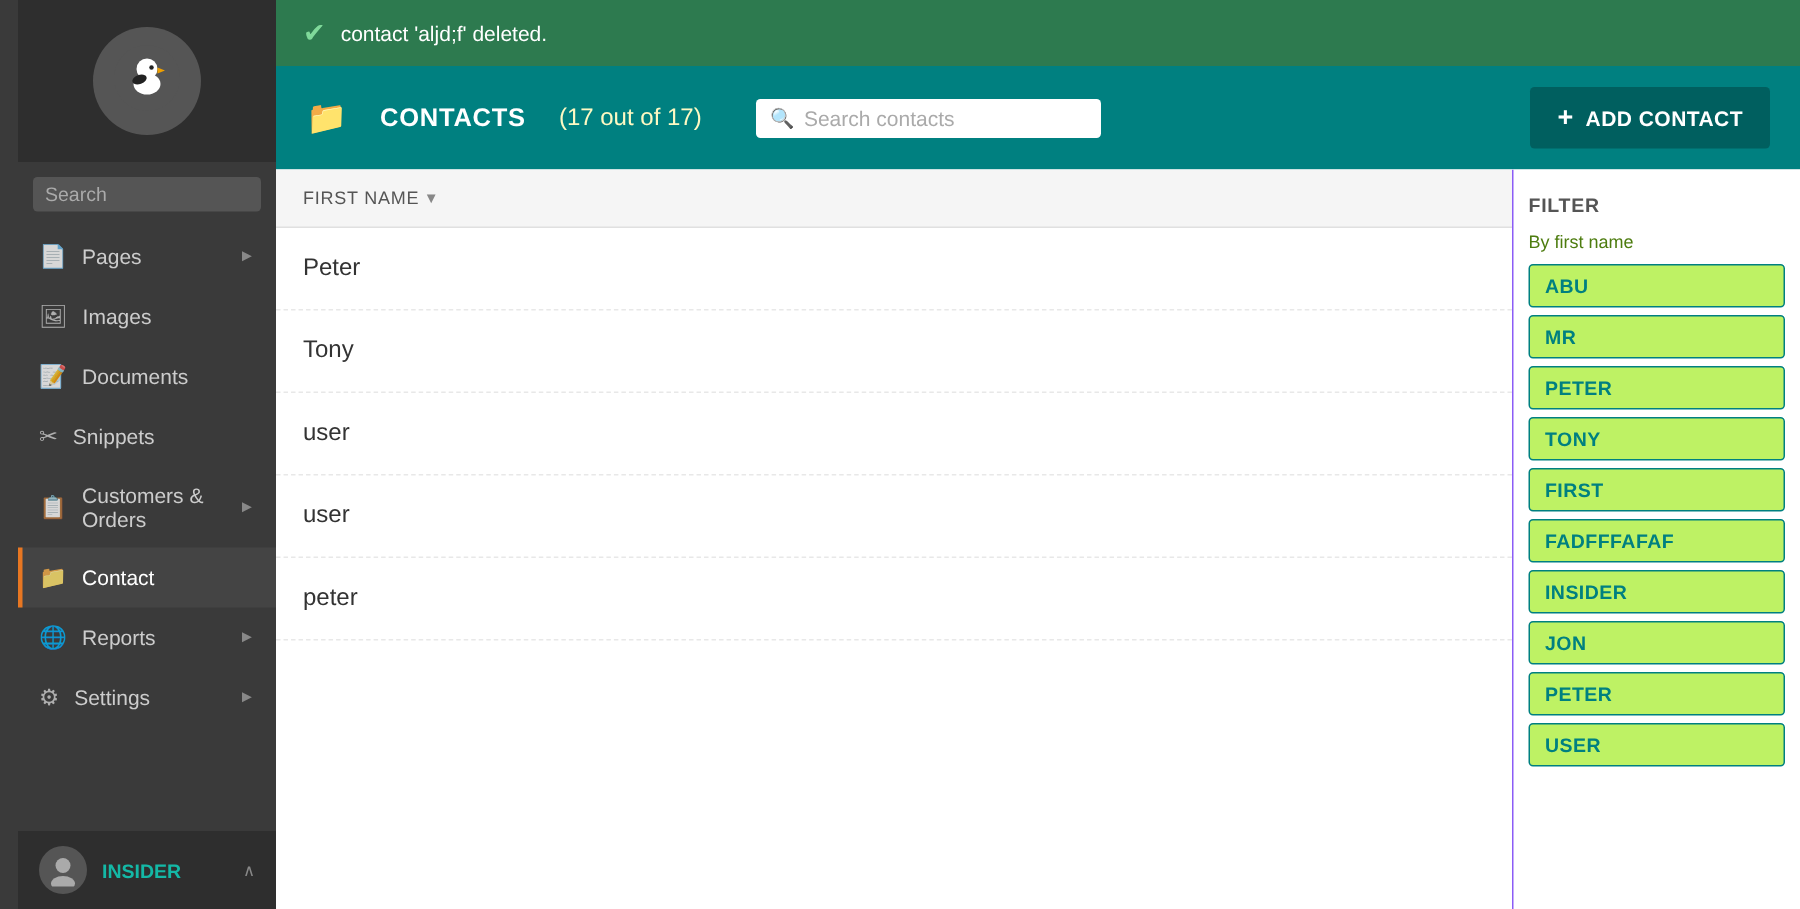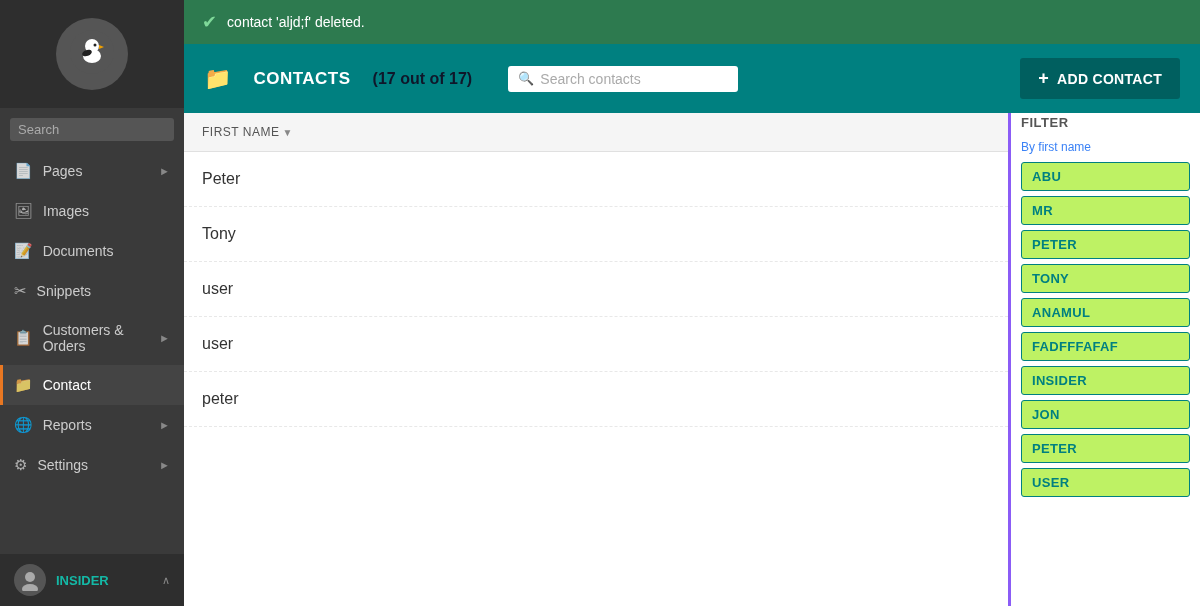--- a/index.html
+++ b/index.html
@@ -7,20 +7,21 @@
 
     
     .sidebar {
       width: 184px;
       min-width: 184px;
       background: #3a3a3a;
       display: flex;
       flex-direction: column;
       height: 606px;
       overflow: hidden;
+      padding-left: 12px;
     }
     .sidebar-logo {
       display: flex;
       justify-content: center;
       align-items: center;
       padding: 18px 0 18px 0;
       background: #2e2e2e;
     }
     .logo-circle {
       width: 72px;
@@ -130,23 +131,23 @@
     }
     .header-icon { color: #a0d8d8; font-size: 22px; margin-right: 6px; }
     .header-title {
       color: #fff;
       font-size: 17px;
       font-weight: bold;
       letter-spacing: 0.5px;
       white-space: nowrap;
     }
     .header-count {
-      color: #0f172a;
+      color: #fef9c3;
       font-size: 16px;
-      font-weight: bold;
+      font-weight: normal;
       margin-left: 6px;
     }
     .header-search {
       flex: 1;
       max-width: 230px;
       margin-left: 20px;
       display: flex;
       align-items: center;
       background: #fff;
       border-radius: 3px;
@@ -209,35 +210,35 @@
       border-bottom: 1px dashed #e8e8e8;
       font-size: 16px;
       color: #333;
       cursor: pointer;
     }
 
     
     .filter-panel {
       width: 192px;
       min-width: 192px;
-      border-left: 3px solid #8b5cf6;
-      padding: 2px 10px;
+      border-left: 1px solid #8b5cf6;
+      padding: 16px 10px;
       background: #fff;
       overflow-y: auto;
     }
     .filter-title {
       font-size: 13px;
       font-weight: bold;
       color: #555;
       letter-spacing: 0.5px;
       margin-bottom: 10px;
     }
     .filter-subtitle {
       font-size: 12px;
-      color: #3b82f6;
+      color: #4d7c0f;
       margin-bottom: 8px;
     }
     .filter-btn {
       display: block;
       width: 100%;
       padding: 6px 10px;
       margin-bottom: 5px;
       background: #bef264;
       border: 1.5px solid #008080;
       border-radius: 3px;
@@ -390,21 +391,21 @@
     </div>
 
     <div class="filter-panel">
       <div class="filter-title">FILTER</div>
       <div class="filter-subtitle">By first name</div>
 
       <button class="filter-btn">ABU</button>
       <button class="filter-btn">MR</button>
       <button class="filter-btn">PETER</button>
       <button class="filter-btn">TONY</button>
-      <button class="filter-btn">ANAMUL</button>
+      <button class="filter-btn">FIRST</button>
       <button class="filter-btn">FADFFFAFAF</button>
       <button class="filter-btn">INSIDER</button>
       <button class="filter-btn">JON</button>
       <button class="filter-btn">PETER</button>
       <button class="filter-btn">USER</button>
     </div>
 
   </div>
 </main>
 

